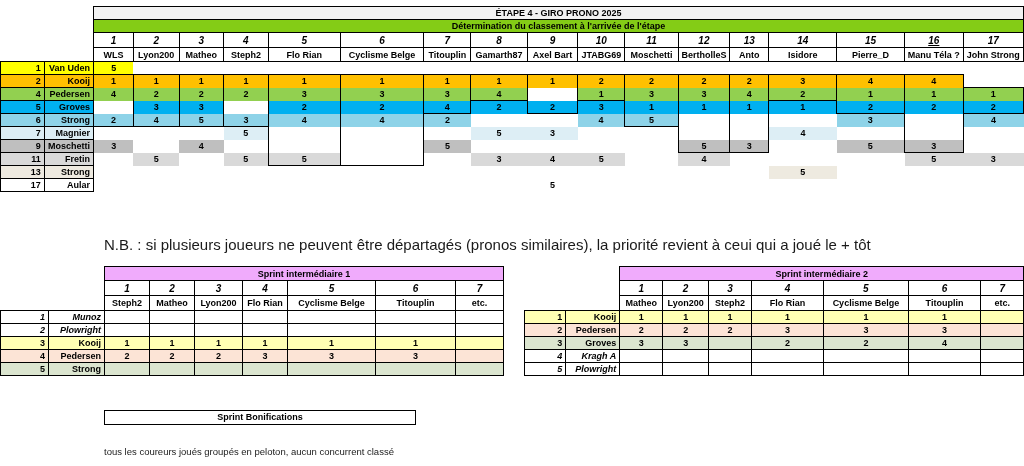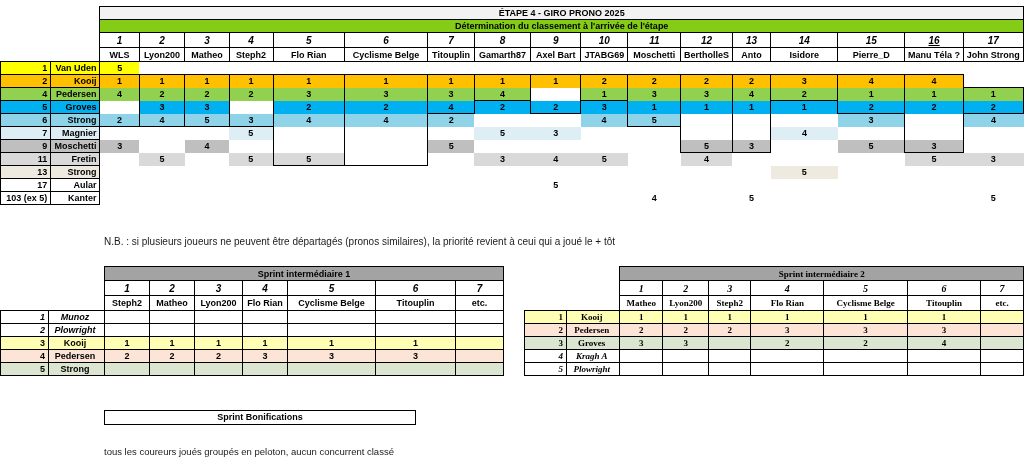--- a/index.html
+++ b/index.html
@@ -49,33 +49,33 @@
   .c-sp       { background: #fce4d6; }
   .c-sg       { background: #dbe5cf; }
 
   
   .bt { border-top: 1.6px solid #000 !important; }
   .bb { border-bottom: 1.6px solid #000 !important; }
   .bl { border-left: 1.6px solid #000 !important; }
   .br { border-right: 1.6px solid #000 !important; }
 
   
-  #nb-note { position: absolute; left: 104px; top: 236px; font-size: 10px;
+  #nb-note { position: absolute; left: 104px; top: 236px; font-size: 15px;
              font-weight: normal; color: #1a1a1a; }
 
   
   #sprint1 { position: absolute; left: 0px; top: 266px; }
-  #sprint2 { position: absolute; left: 524px; top: 266px; font-family: Liberation Serif, serif; }
+  #sprint2 { position: absolute; left: 524px; top: 266px; }
 
   .sp-rank { width: 48px; height: 13px; text-align: right; padding-right: 3px;
              border: 1px solid #000; font-size: 9px; }
-  .sp-name { width: 56px; height: 13px; text-align: center; padding-right: 3px;
+  .sp-name { width: 56px; height: 13px; text-align: right; padding-right: 3px;
              border: 1px solid #000; font-size: 9px; }
   .sp-name.ital, .sp-rank.ital { font-style: italic; }
-  .sp-title { height: 14px; border: 1px solid #000; background: #a3a3a3; font-size: 9px; }
+  .sp-title { height: 14px; border: 1px solid #000; background: #f0abfc; font-size: 9px; }
   .sp-num  { height: 15px; border: 1px solid #000; background: #ffffff;
              font-style: italic; font-size: 10px; }
   .sp-player { height: 15px; border: 1px solid #000; background: #ffffff; font-size: 9px; }
   .sp-cell { height: 13px; border: 1px solid #000; font-size: 9px; }
 
   
   #bonif-box { position: absolute; left: 104px; top: 410px; width: 312px; height: 15px;
                border: 1.6px solid #000; background: #ffffff;
                font-size: 9px; font-weight: bold; text-align: center; line-height: 13px; }
   #bonif-note { position: absolute; left: 104px; top: 446px; font-size: 9.5px;
@@ -341,41 +341,20 @@
           <td class="dcell">5</td>
           <td class="dcell"></td>
           <td class="dcell"></td>
           <td class="dcell"></td>
           <td class="dcell"></td>
           <td class="dcell"></td>
           <td class="dcell"></td>
           <td class="dcell"></td>
           <td class="dcell"></td>
         </tr>
-        <tr>
-          <td class="lbl-rank c-white">103 (ex 5)</td>
-          <td class="lbl-name c-white">Kanter</td>
-          <td class="dcell"></td>
-          <td class="dcell"></td>
-          <td class="dcell"></td>
-          <td class="dcell"></td>
-          <td class="dcell"></td>
-          <td class="dcell"></td>
-          <td class="dcell"></td>
-          <td class="dcell"></td>
-          <td class="dcell"></td>
-          <td class="dcell"></td>
-          <td class="dcell">4</td>
-          <td class="dcell"></td>
-          <td class="dcell">5</td>
-          <td class="dcell"></td>
-          <td class="dcell"></td>
-          <td class="dcell"></td>
-          <td class="dcell">5</td>
-        </tr>
       </tbody>
   </table>
 
   <div id="nb-note">N.B. : si plusieurs joueurs ne peuvent être départagés (pronos similaires), la priorité revient à ceui qui a joué le + tôt</div>
 
   <table id="sprint1">
     <tbody id="sprint1-body">
         <tr>
           <td class="spacer-cell" colspan="2"></td>
           <td class="sp-title" colspan="7">Sprint intermédiaire 1</td>

